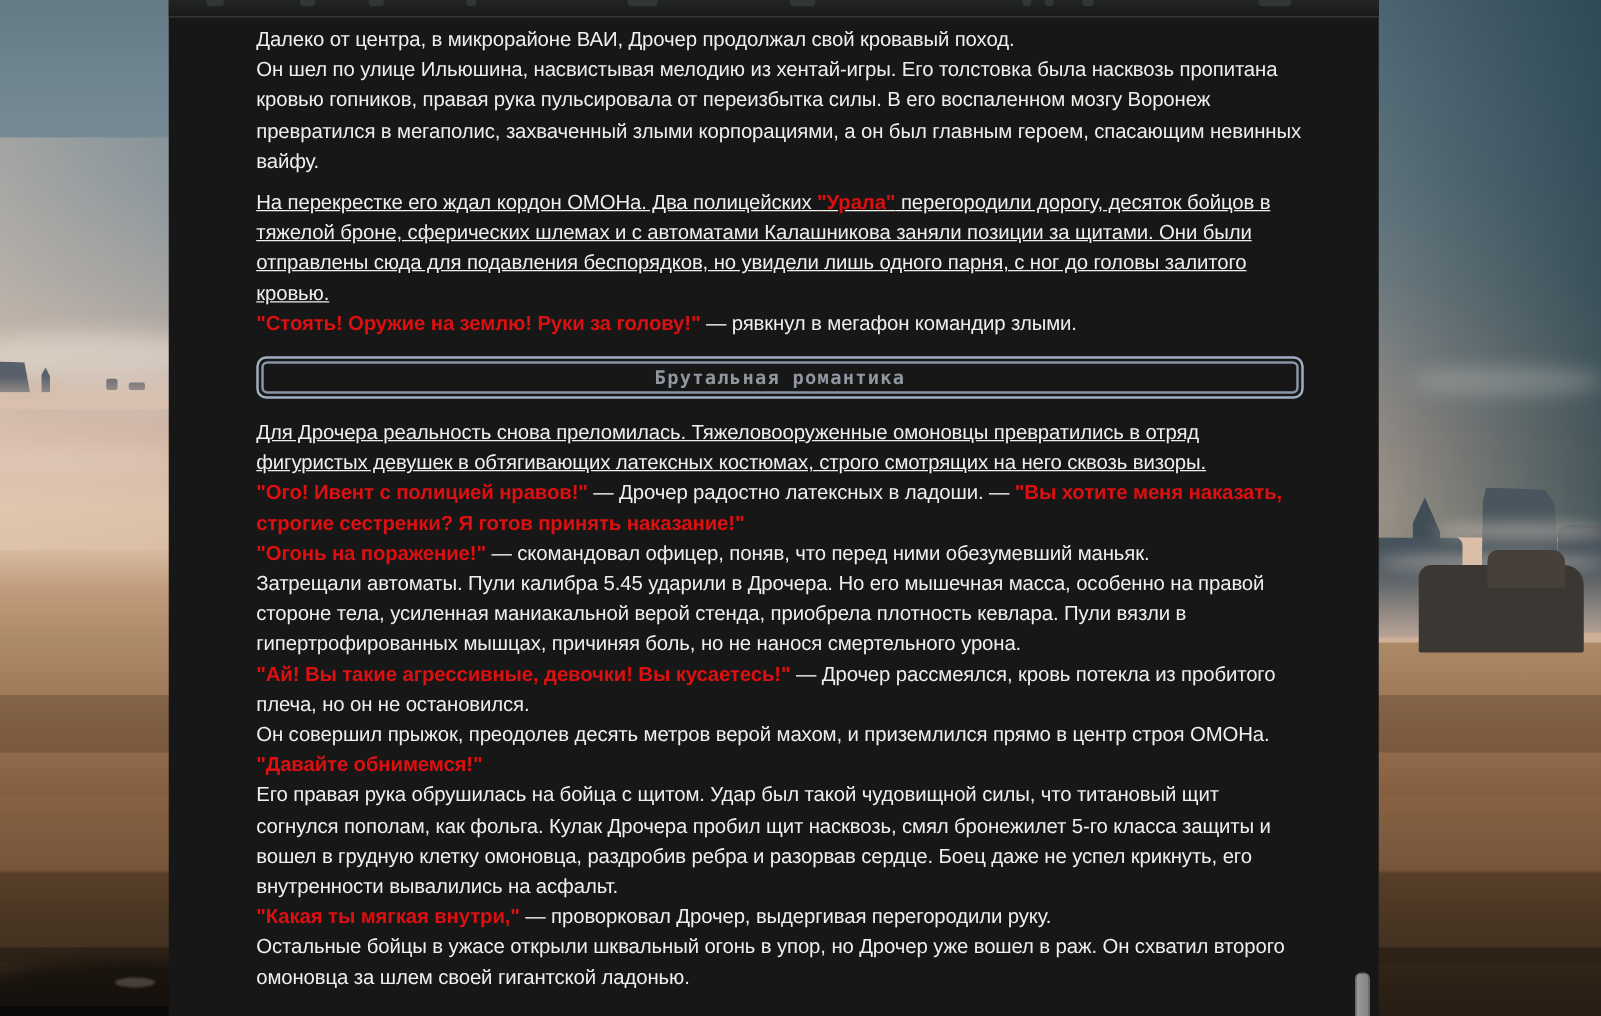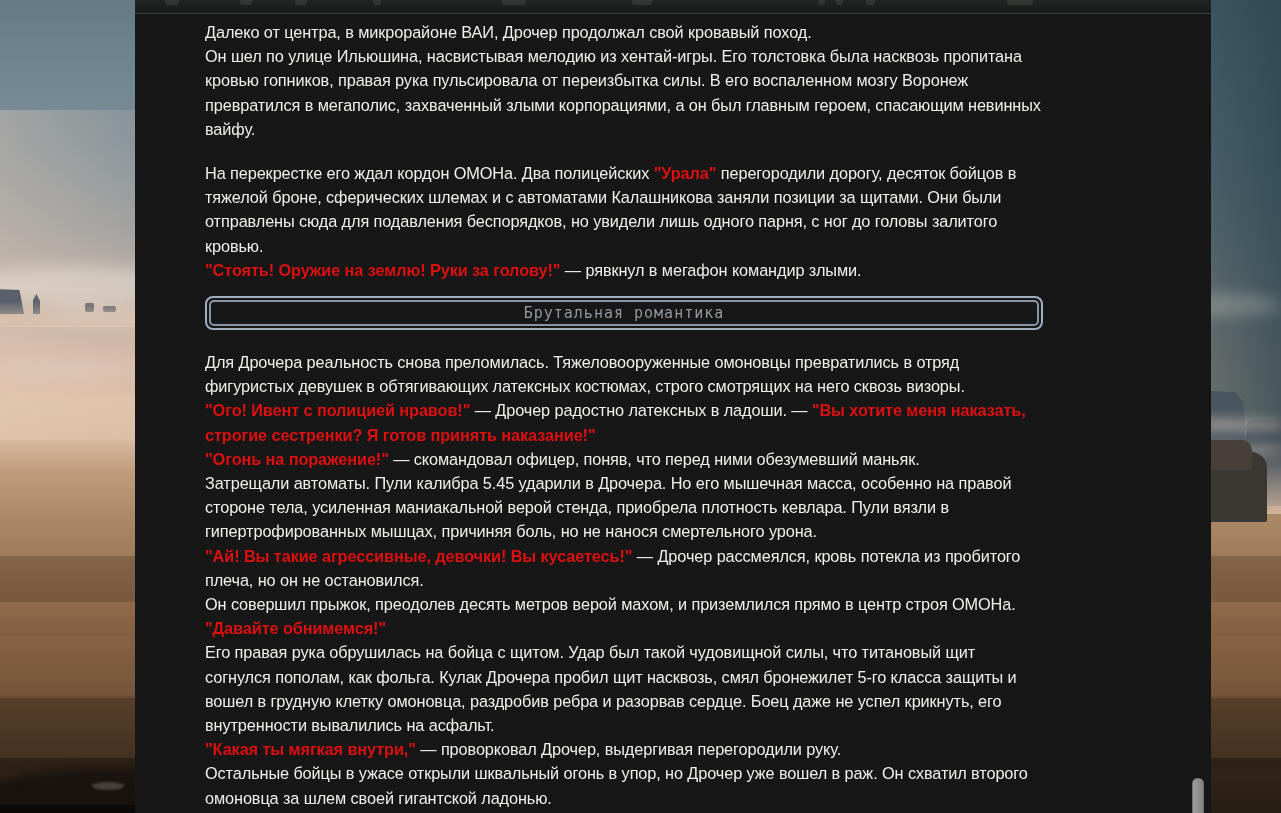--- a/index.html
+++ b/index.html
@@ -53,36 +53,36 @@
   .b2{top:636px;height:60px;background:rgba(150,115,82,.22);}
   .b3{top:698px;height:72px;background:rgba(50,35,22,.33);}
   .b4{top:758px;height:55px;background:rgba(25,18,12,.45);}
   .puddle{position:absolute;left:-25px;top:768px;width:265px;height:62px;
     background:rgba(16,13,10,.7);border-radius:50%;filter:blur(5px);}
   .glint{position:absolute;left:92px;top:782px;width:32px;height:8px;
     background:rgba(180,170,160,.3);border-radius:50%;filter:blur(1px);}
   .bstrip{position:absolute;left:0;top:805px;width:136px;height:8px;background:rgba(10,9,8,.85);}
 
   
-  .panel{position:absolute;left:135px;top:0;width:1076px;height:813px;
+  .panel{position:absolute;left:135px;top:0;width:968px;height:813px;
     background:var(--panel-bg,#171717);}
   .topbar{position:absolute;left:0;top:0;width:100%;height:13px;
     background:linear-gradient(to bottom,#222523,#181a19);
     border-bottom:1px solid #3c403e;overflow:hidden;}
   .stub{position:absolute;top:-5px;height:10px;background:#4a4f4c;opacity:.45;border-radius:3px;}
 
   .content{position:absolute;left:70px;top:20px;width:840px;}
   .story-line{margin:0;font-size:16.3px;line-height:24.2px;color:var(--text,#f0efec);
     letter-spacing:-0.1px;}
-  .story-line.gap{margin-top:20px;}
+  .story-line.gap{margin-top:9px;text-decoration:underline;}
   .red{color:var(--red,#dc1010);font-weight:bold;}
 
   .divider-box{box-sizing:border-box;margin:14px 0 15px 0;height:34px;width:838px;
     border:2px solid var(--div-border,#9fafc0);border-radius:8px;padding:2px;
-    display:flex;align-items:stretch;background:transparent;cursor:text;}
+    display:flex;align-items:stretch;background:transparent;cursor:text;font-weight:bold;}
   .divider-inner{flex:1;border:2px solid var(--div-border-in,#8795a5);border-radius:5px;
     display:flex;align-items:center;justify-content:center;}
   .divider-text{font-family:"DejaVu Sans Mono",monospace;font-size:15px;
     color:var(--div-text,#9097a0);letter-spacing:1px;}
 
   .scroll-thumb{position:absolute;right:7px;top:778px;width:10px;height:45px;
     background:linear-gradient(to right,#9c9c9c,#838383);border-radius:5px;
     border:1px solid #6e6e6e;}
 </style>
 </head>

